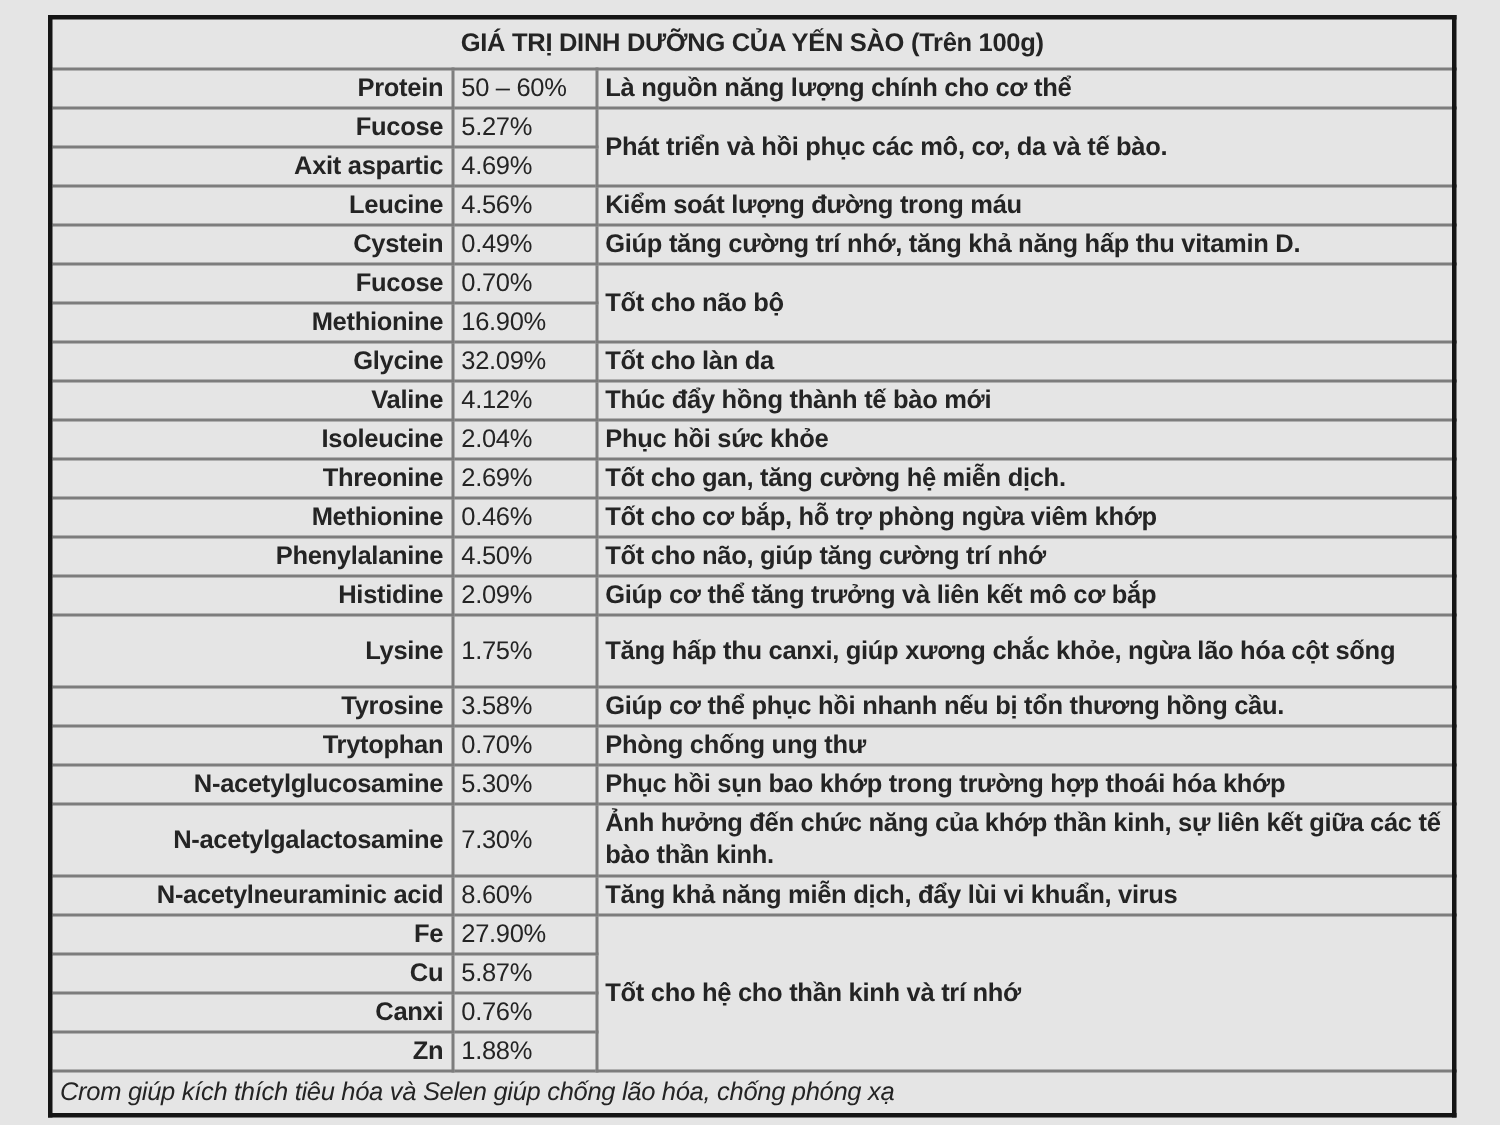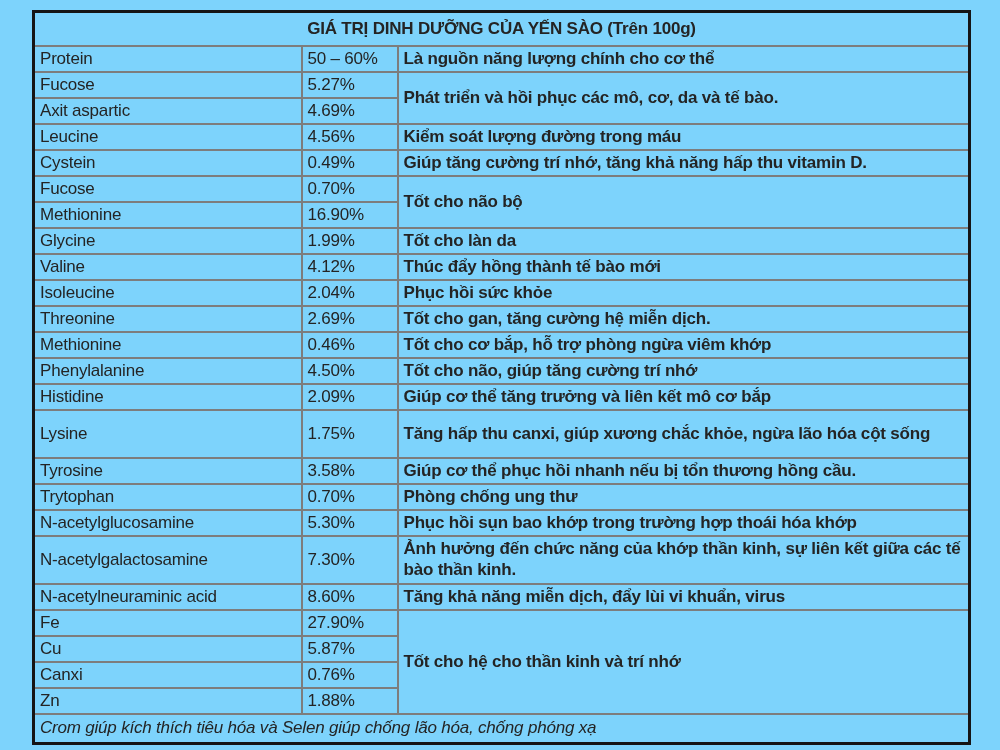--- a/index.html
+++ b/index.html
@@ -4,21 +4,21 @@
 <style>
   html, body {
     margin: 0;
     padding: 0;
     background: #ffffff;
   }
   .canvas {
     position: relative;
     width: 1000px;
     height: 750px;
-    background: #7dd3fc;
+    background: #e5e5e5;
     font-family: "Liberation Sans", sans-serif;
     overflow: hidden;
   }
   table.nutri {
     position: absolute;
     left: 32px;
     top: 10px;
     width: 936px;
     border-collapse: collapse;
     table-layout: fixed;
@@ -38,21 +38,21 @@
     overflow: hidden;
   }
   th.title-cell {
     font-size: 19px;
     font-weight: bold;
     text-align: center;
     height: 30px;
     color: #1d1414;
     border-bottom: 2px solid #4c4c4c;
   }
-  td.name-cell { font-weight: normal; }
+  td.name-cell { font-weight: bold; text-align: right; }
   td.value-cell { font-weight: normal; margin-left: 20px; }
   td.desc-cell { font-weight: bold; }
   tr.row-single { height: 26px; }
   tr.row-double { height: 48px; }
   tr.footer-row td {
     font-style: italic;
     height: 25px;
     font-size: 17px;
   }
 </style>
@@ -104,21 +104,21 @@
         <td class="value-cell">0.70%</td>
         <td class="desc-cell" rowspan="2">Tốt cho não bộ</td>
       </tr>
       <tr class="row-single">
         <td class="name-cell">Methionine</td>
         <td class="value-cell">16.90%</td>
       </tr>
 
       <tr class="row-single">
         <td class="name-cell">Glycine</td>
-        <td class="value-cell">1.99%</td>
+        <td class="value-cell">32.09%</td>
         <td class="desc-cell">Tốt cho làn da</td>
       </tr>
 
       <tr class="row-single">
         <td class="name-cell">Valine</td>
         <td class="value-cell">4.12%</td>
         <td class="desc-cell">Thúc đẩy hồng thành tế bào mới</td>
       </tr>
 
       <tr class="row-single">

